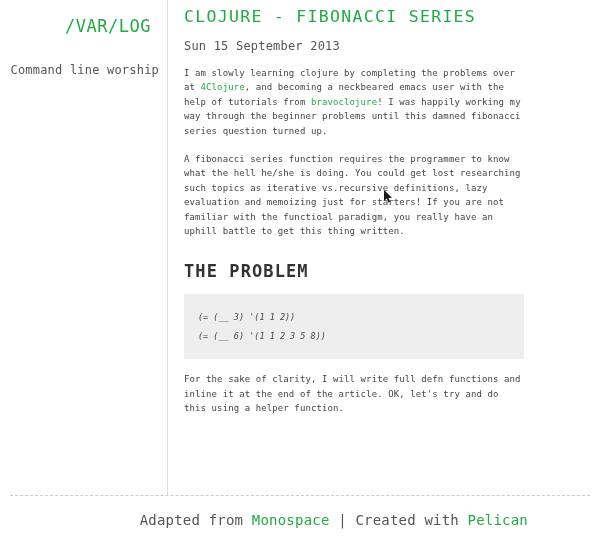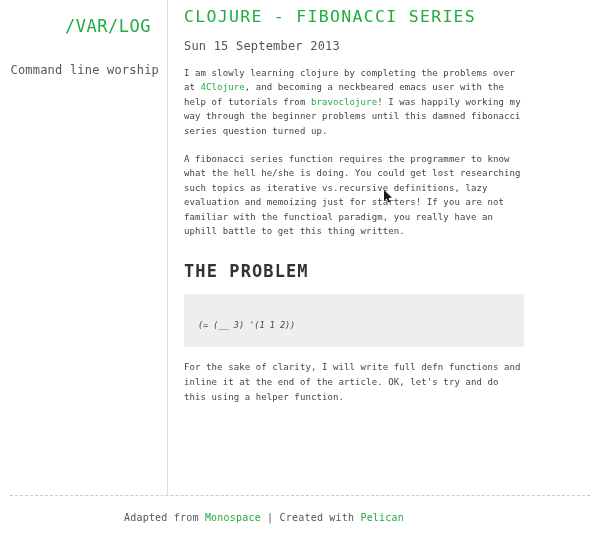--- a/index.html
+++ b/index.html
@@ -92,21 +92,21 @@
   h2.section {
     margin: 22px 0 0 0;
     font-size: 17px;
     font-weight: bold;
     color: #333333;
     letter-spacing: 1.1px;
   }
   .codeblock {
     margin-top: 13px;
     background: #eeeeee;
-    padding: 22px 14px 12px 14px;
+    padding: 14px 14px 12px 14px;
     font-size: 8.5px;
     line-height: 1.35;
     color: #444444;
     font-style: italic;
   }
   .codeline {
     margin: 0;
     padding: 4px 0;
     white-space: pre;
   }
@@ -117,22 +117,22 @@
     left: 10px;
     top: 495px;
     width: 580px;
     border-top: 1px dashed #cccccc;
   }
   .footer {
     position: absolute;
     left: 0;
     top: 512px;
     width: 528px;
-    text-align: center;
-    font-size: 10px;
+    text-align: right;
+    font-size: 14px;
     color: #555555;
     letter-spacing: 0.2px;
   }
   .footer a {
     color: #22aa44;
     text-decoration: none;
   }
 
   
   .cursor {
@@ -163,20 +163,21 @@
     <p class="para">
       <span>I am slowly learning clojure by completing the problems over at </span><a href="#">4Clojure</a><span>, and becoming a neckbeared emacs user with the help of tutorials from </span><a href="#">bravoclojure</a><span>! I was happily working my way through the beginner problems until this damned fibonacci series question turned up.</span>
     </p>
 
     <p class="para">A fibonacci series function requires the programmer to know what the hell he/she is doing. You could get lost researching such topics as iterative vs.recursive definitions, lazy evaluation and memoizing just for starters! If you are not familiar with the functioal paradigm, you really have an uphill battle to get this thing written.</p>
 
     <h2 class="section">THE PROBLEM</h2>
 
     <div class="codeblock">
       <div class="codeline">(= (__ 3) '(1 1 2))</div>
+      <div class="codeline">(= (__ 6) '(1 1 2 3 5 8))</div>
     </div>
 
 
     <p class="para">For the sake of clarity, I will write full defn functions and inline it at the end of the article. OK, let's try and do this using a helper function.</p>
 
   </div>
 
   <div class="footer-rule"></div>
   <div class="footer">
     <span>Adapted from </span><a href="#">Monospace</a><span> | Created with </span><a href="#">Pelican</a>

